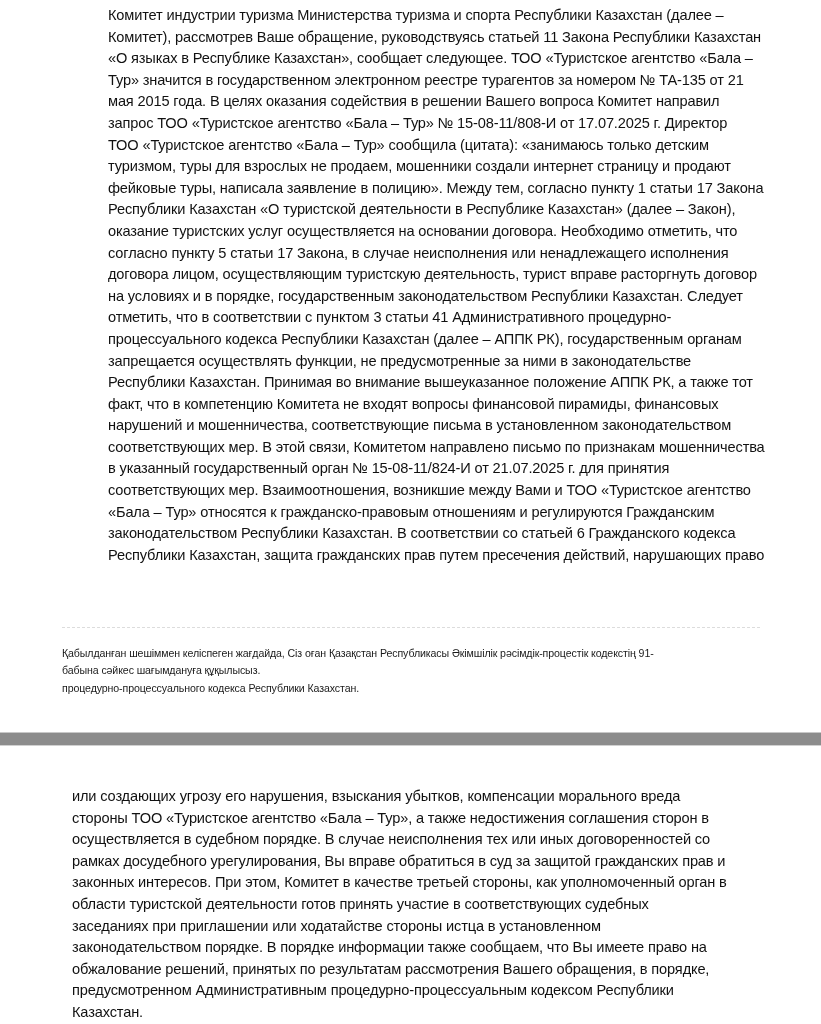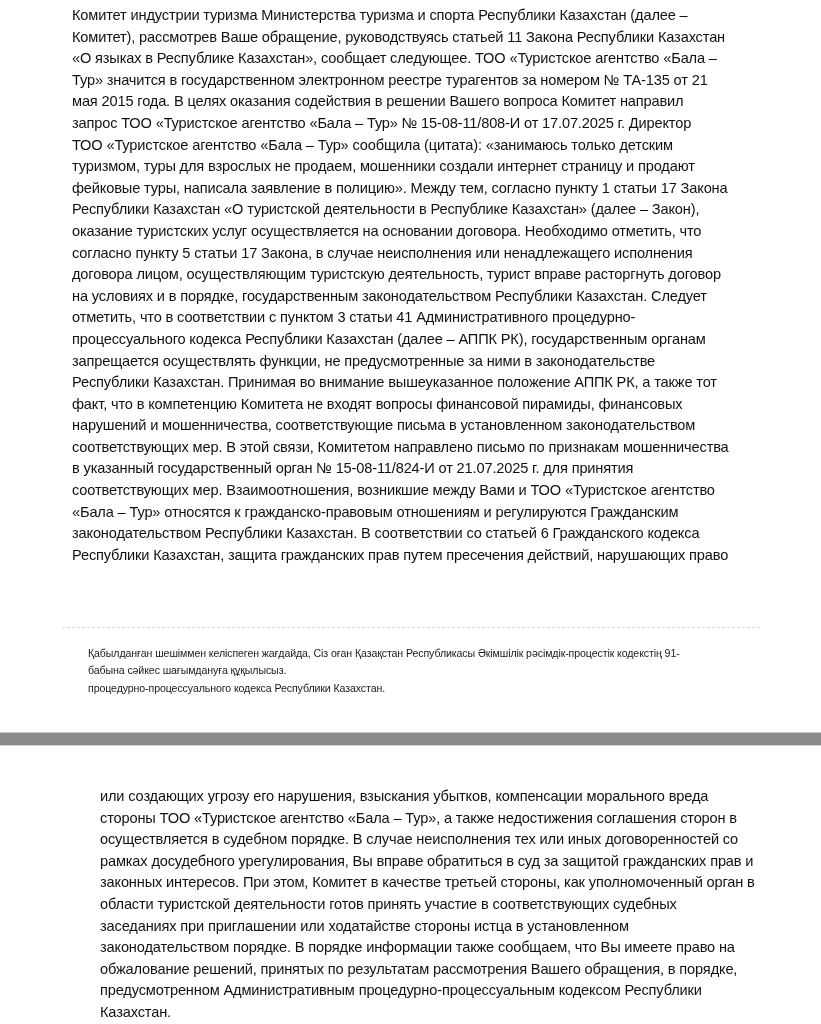--- a/index.html
+++ b/index.html
@@ -2,32 +2,32 @@
 <html><head>
 <meta charset="utf-8">
 <style>
   html, body { margin: 0; padding: 0; background: #ffffff; }
   body { width: 821px; height: 1024px; position: relative; overflow: hidden;
          font-family: "Liberation Sans", sans-serif; color: #111; }
   .page { position: absolute; left: 0; width: 821px; background: #fff; }
   .page1 { top: 0; height: 732px; }
   .body-text { position: absolute; left: 72px; width: 700px; font-size: 14.6px;
                line-height: 21.6px; letter-spacing: -0.15px; margin: 0; }
-  .page1 .body-text { top: 5px; }
+  .page1 .body-text { top: 5px; margin-left: 36px; }
   .line { display: block; white-space: nowrap; }
   .separator { position: absolute; left: 62px; width: 698px; top: 627px;
                border-top: 1px dashed #dcdcdc; height: 0; }
   .footer { position: absolute; left: 62px; width: 700px; top: 645px;
             font-size: 10.6px; line-height: 16.5px; color: #1a1a1a; margin: 0; letter-spacing: -0.1px; }
-  .footer .fline { display: block; white-space: nowrap; margin-left: 26px; }
+  .footer .fline { display: block; white-space: nowrap; }
   .footer .para + .para { margin-top: 2px; }
   .gap-bar { position: absolute; left: 0; top: 732px; width: 821px; height: 14px;
              background: #8c8c8c; border-top: 1px solid #c8c8c8; border-bottom: 1px solid #d0d0d0; box-sizing: border-box; }
   .page2 { top: 746px; height: 278px; }
-  .page2 .body-text { top: 40px; margin-left: 28px; }
+  .page2 .body-text { top: 40px; }
 </style>
 </head>
 <body>
 
 <div class="page page1">
   <p class="body-text" id="p1-body">
       <span class="line">Комитет индустрии туризма Министерства туризма и спорта Республики Казахстан (далее –</span>
       <span class="line">Комитет), рассмотрев Ваше обращение, руководствуясь статьей 11 Закона Республики Казахстан</span>
       <span class="line">«О языках в Республике Казахстан», сообщает следующее. ТОО «Туристское агентство «Бала –</span>
       <span class="line">Тур» значится в государственном электронном реестре турагентов за номером № ТА-135 от 21</span>

